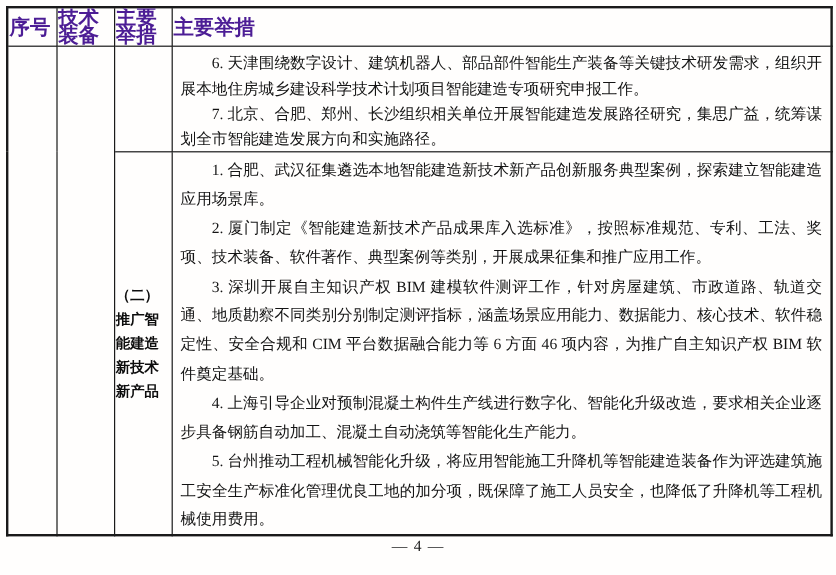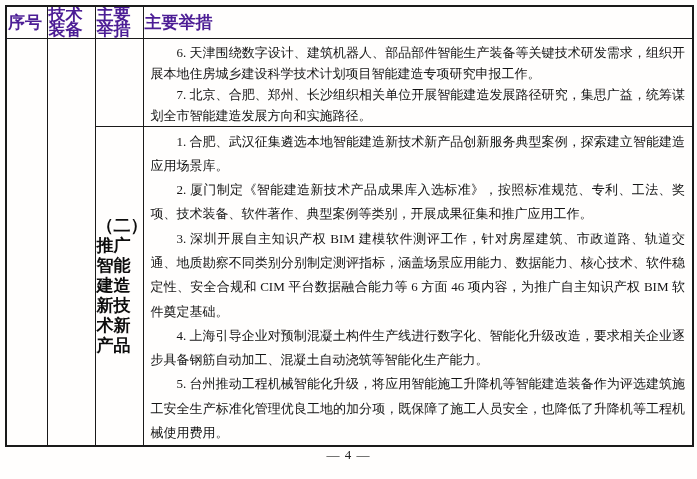--- a/index.html
+++ b/index.html
@@ -50,21 +50,21 @@
     word-break: break-all;
     color: #141414;
   }
   tr.row-a td.practice .para { line-height: 21px; }
   tr.row-b td.practice .para { line-height: 24.3px; }
   td.measure {
     vertical-align: middle;
     text-align: left;
     padding: 0 1px;
     font-weight: bold;
-    font-size: 17px;
+    font-size: 12px;
     line-height: 20px;
     word-break: break-all;
     color: #0d0d0d;
   }
   .footer {
     position: absolute;
     left: 0;
     top: 447px;
     width: 100%;
     text-align: center;

